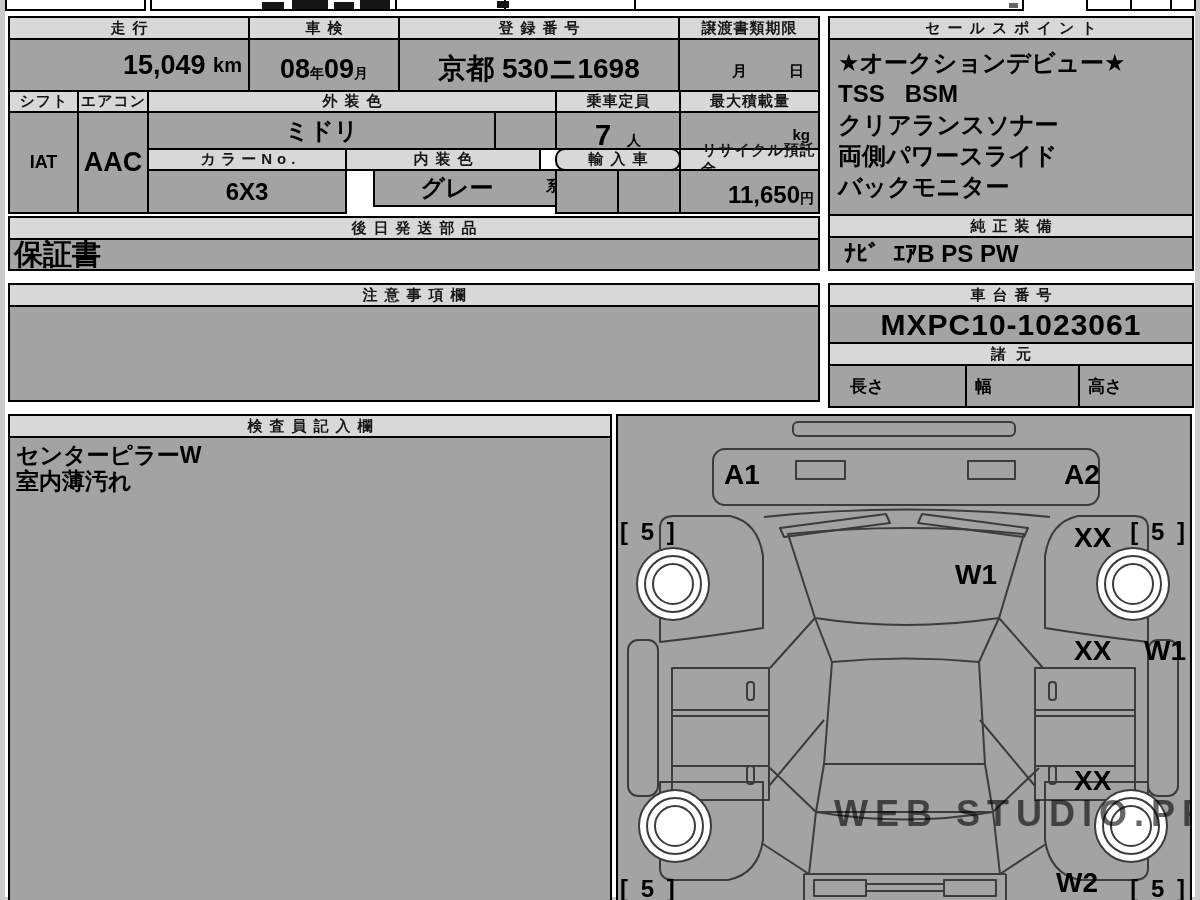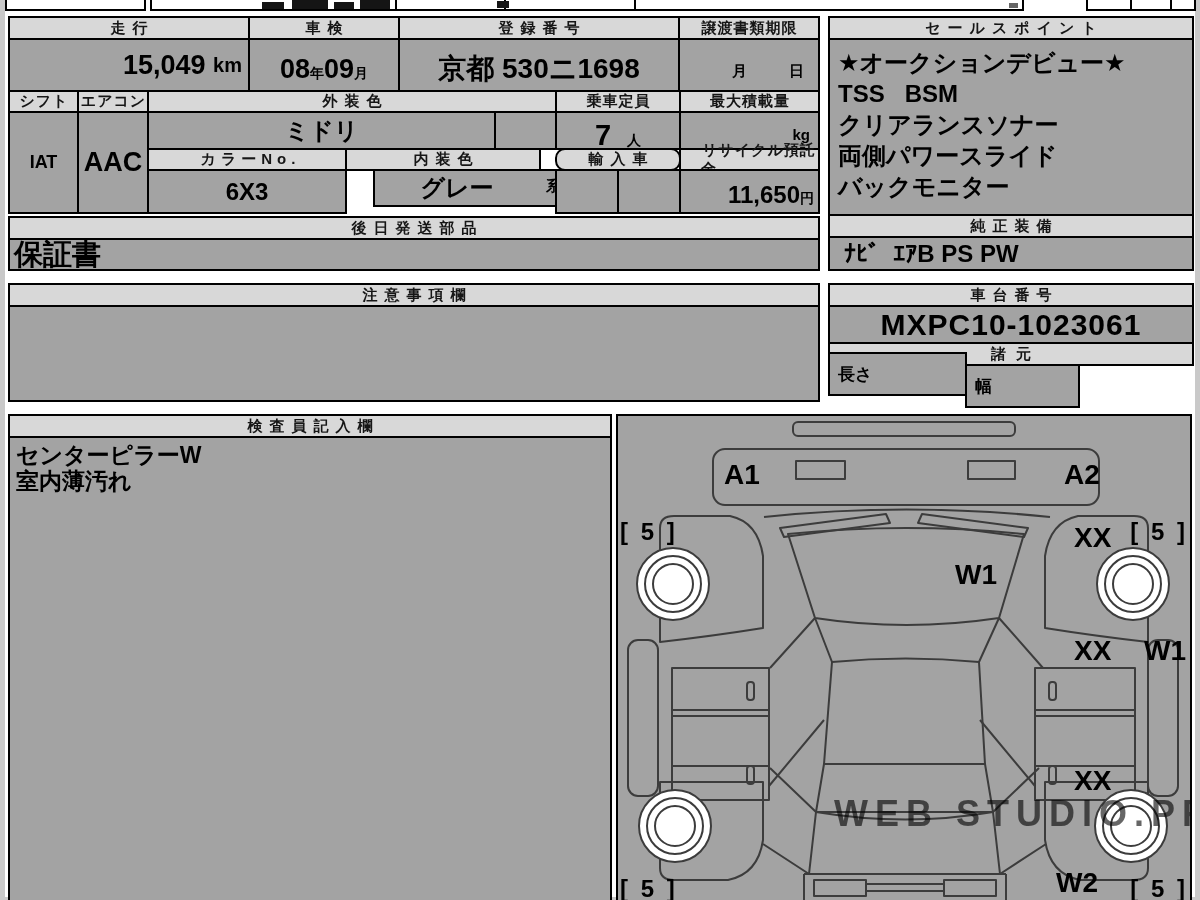--- a/index.html
+++ b/index.html
@@ -111,22 +111,23 @@
     <div>クリアランスソナー</div>
     <div>両側パワースライド</div>
     <div>バックモニター</div>
   </div>
   <div class="c h" style="left:828px;top:214px;width:366px;height:24px;">純正装備</div>
   <div class="c v" style="left:828px;top:236px;width:366px;height:35px;justify-content:flex-start;padding-left:14px;white-space:pre;">ﾅﾋﾞ  ｴｱB PS PW</div>
 
   <div class="c h" style="left:828px;top:283px;width:366px;height:24px;">車台番号</div>
   <div class="c" style="left:828px;top:305px;width:366px;height:39px;font-size:30px;letter-spacing:1px;">MXPC10-1023061</div>
   <div class="c h" style="left:828px;top:342px;width:366px;height:24px;letter-spacing:10px;text-indent:10px;">諸元</div>
-  <div class="c" style="left:828px;top:352px;width:139px;height:44px;justify-content:flex-start;padding-left:8px;font-size:17px;">長さ</div>
+  <div class="c" style="left:828px;top:364px;width:139px;height:44px;justify-content:flex-start;padding-left:20px;font-size:17px;">長さ</div>
   <div class="c" style="left:965px;top:364px;width:115px;height:44px;justify-content:flex-start;padding-left:8px;font-size:17px;">幅</div>
+  <div class="c" style="left:1078px;top:364px;width:116px;height:44px;justify-content:flex-start;padding-left:8px;font-size:17px;">高さ</div>
 
   <div class="c h" style="left:8px;top:414px;width:604px;height:24px;">検査員記入欄</div>
   <div class="c lines" style="left:8px;top:436px;width:604px;height:470px;font-size:23px;line-height:26px;padding:4px 6px;">
     <div>センターピラーW</div>
     <div>室内薄汚れ</div>
   </div>
 
   <div class="c" style="left:616px;top:414px;width:576px;height:492px;align-items:flex-start;justify-content:flex-start;">
     <svg width="572" height="488" viewBox="0 0 572 488">
       <g fill="none" stroke="#3c3c3c" stroke-width="2" stroke-linejoin="round">

